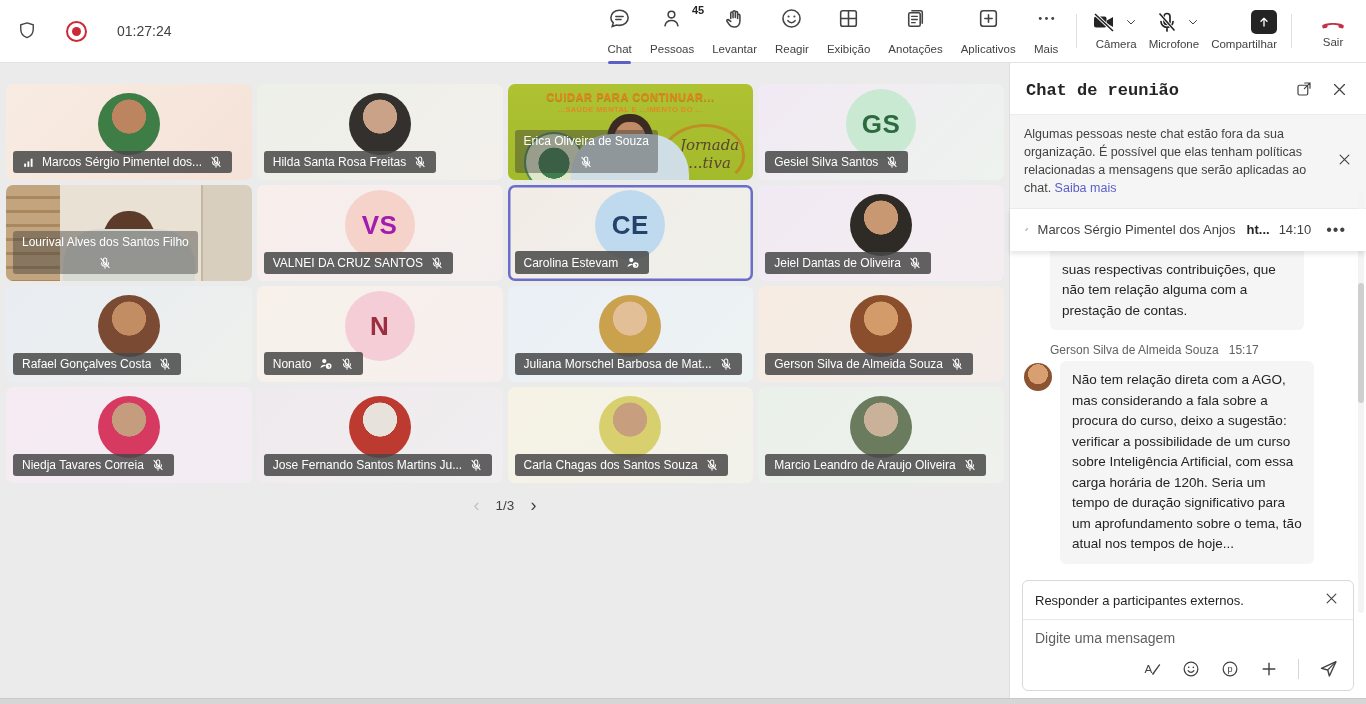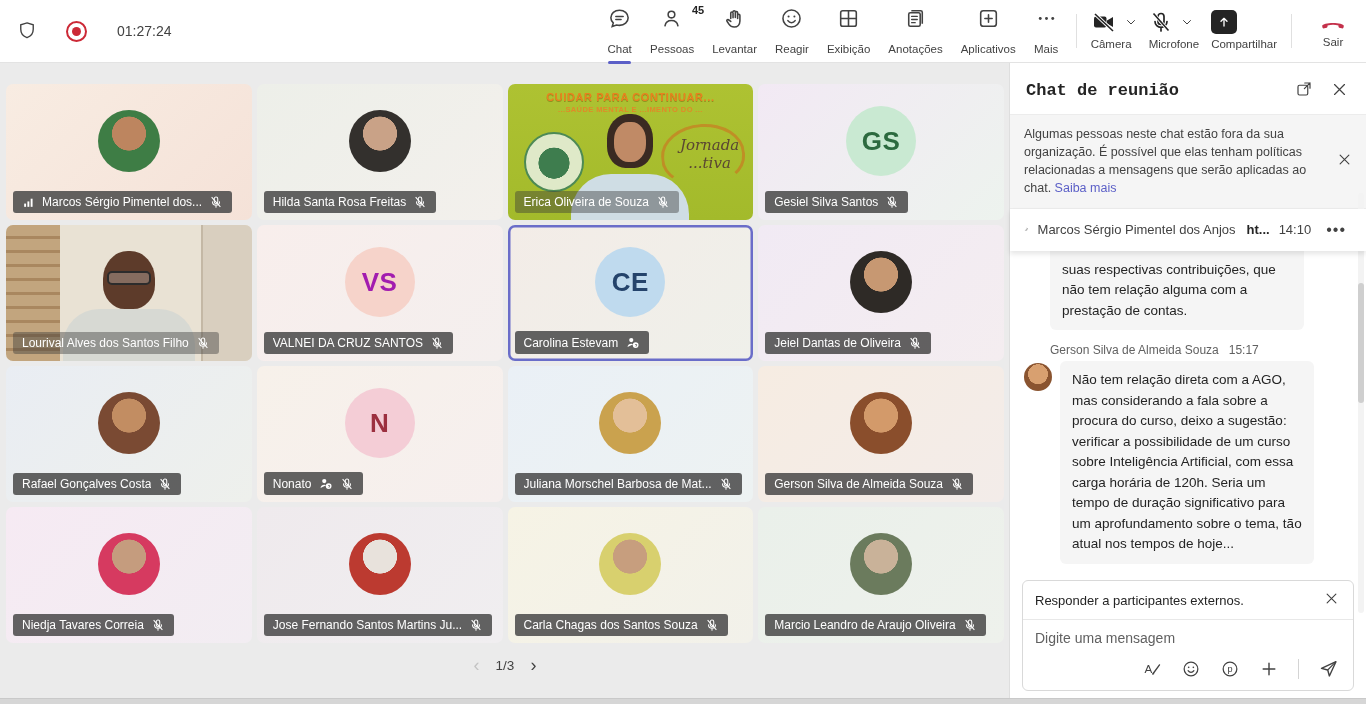--- a/index.html
+++ b/index.html
@@ -14,40 +14,40 @@
   .timer{font-size:14px;color:#424242;margin-left:2px;}
   .tb-spacer{flex:1;}
   .tb-item{position:relative;display:flex;flex-direction:column;align-items:center;gap:12px;
            padding:7px 9px 9px;background:none;border:none;cursor:pointer;color:#424242;}
   .tb-item svg{display:block;}
   .tb-lbl{font-size:11.5px;color:#424242;white-space:nowrap;}
   .tb-item.active::after{content:"";position:absolute;left:10px;right:10px;bottom:0;height:3px;
            border-radius:3px;background:#5b5fc7;}
   .tb-badge{position:absolute;top:5px;right:-1px;font-size:11px;font-weight:bold;color:#242424;}
   .tb-divider{width:1px;height:34px;background:#e0e0e0;margin:0 8px;}
-  .dev-item{display:flex;flex-direction:column;align-items:flex-start;gap:4px;background:none;border:none;
+  .dev-item{display:flex;flex-direction:column;align-items:flex-end;gap:4px;background:none;border:none;
             cursor:pointer;color:#242424;padding:6px 6px 8px;}
   .dev-top{display:flex;align-items:center;gap:8px;}
   .share-box{width:26px;height:24px;background:#242424;border-radius:5px;display:flex;align-items:center;justify-content:center;}
   .leave{display:flex;flex-direction:column;align-items:center;gap:1px;background:none;border:none;cursor:pointer;
          padding:4px 18px 8px;}
   
   .stage{position:absolute;top:63px;left:0;width:1010px;bottom:0;}
   .grid{display:grid;grid-template-columns:repeat(4,1fr);gap:5px;padding:21px 6px 0 6px;}
-  .tile{position:relative;height:136px;border-radius:7px;overflow:hidden;background:#f1eeee;}
+  .tile{position:relative;height:96px;border-radius:7px;overflow:hidden;background:#f1eeee;}
   .tile.active{box-shadow:inset 0 0 0 2.5px #6a6dc9;}
   .pava,.iava{position:absolute;left:50%;top:42%;transform:translate(-50%,-50%);border-radius:50%;}
   .pava{width:62px;height:62px;}
   .iava{width:70px;height:70px;display:flex;align-items:center;justify-content:center;
         font-size:26px;font-weight:bold;letter-spacing:.5px;}
   .pill{position:absolute;left:7px;bottom:7px;display:flex;align-items:center;gap:7px;
         background:rgba(72,72,72,.85);color:#fff;font-size:12px;padding:4px 9px;border-radius:3px;
         max-width:90%;white-space:nowrap;overflow:hidden;}
   .pill span{overflow:hidden;text-overflow:ellipsis;}
-  .pill-video{background:rgba(55,55,55,.42);}
+  .pill-video{background:rgba(55,55,55,.42);flex-direction:column;}
   
   .erica{position:absolute;inset:0;background:linear-gradient(180deg,#aec232,#a3ba2b);}
   .er-l1{margin-top:7px;text-align:center;font-size:11px;font-weight:bold;letter-spacing:.6px;color:#e8821e;
          text-shadow:0 1px 0 rgba(90,60,0,.35);}
   .er-l2{text-align:center;font-size:7.5px;font-weight:bold;letter-spacing:.4px;color:#e08a28;margin-top:2px;}
   .er-logo{position:absolute;left:16px;top:48px;width:56px;height:56px;border-radius:50%;
            border:2px solid #4d8a55;background:radial-gradient(circle at 50% 52%,#3e7d4e 0 38%,#dfe9c8 39%);}
   .er-script{position:absolute;right:14px;top:52px;font-family:"DejaVu Serif",serif;font-style:italic;
              font-size:15px;color:#5a4632;line-height:1.2;text-align:center;}
   .er-heart{position:absolute;right:8px;top:40px;width:78px;height:56px;border:3px solid #d2691e;

